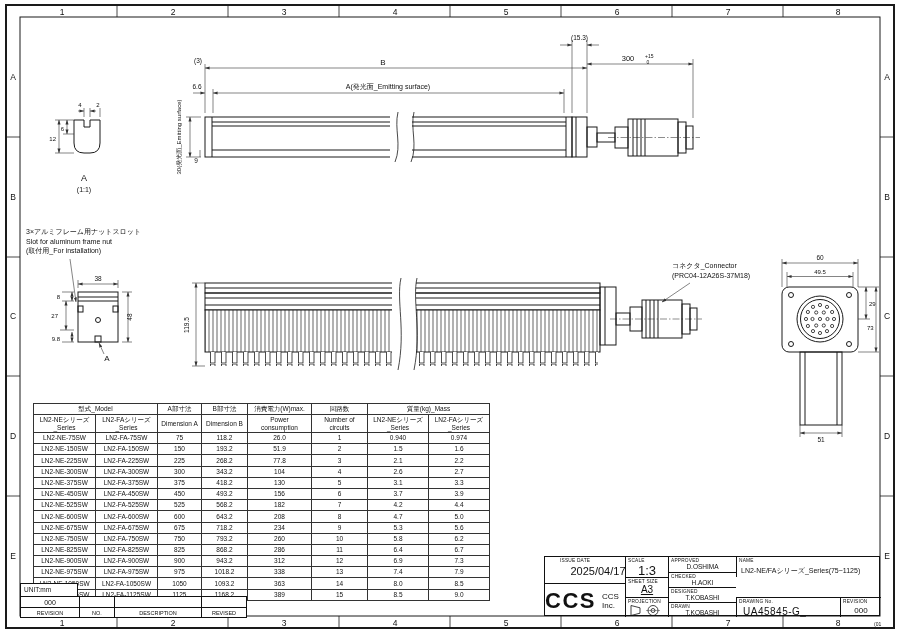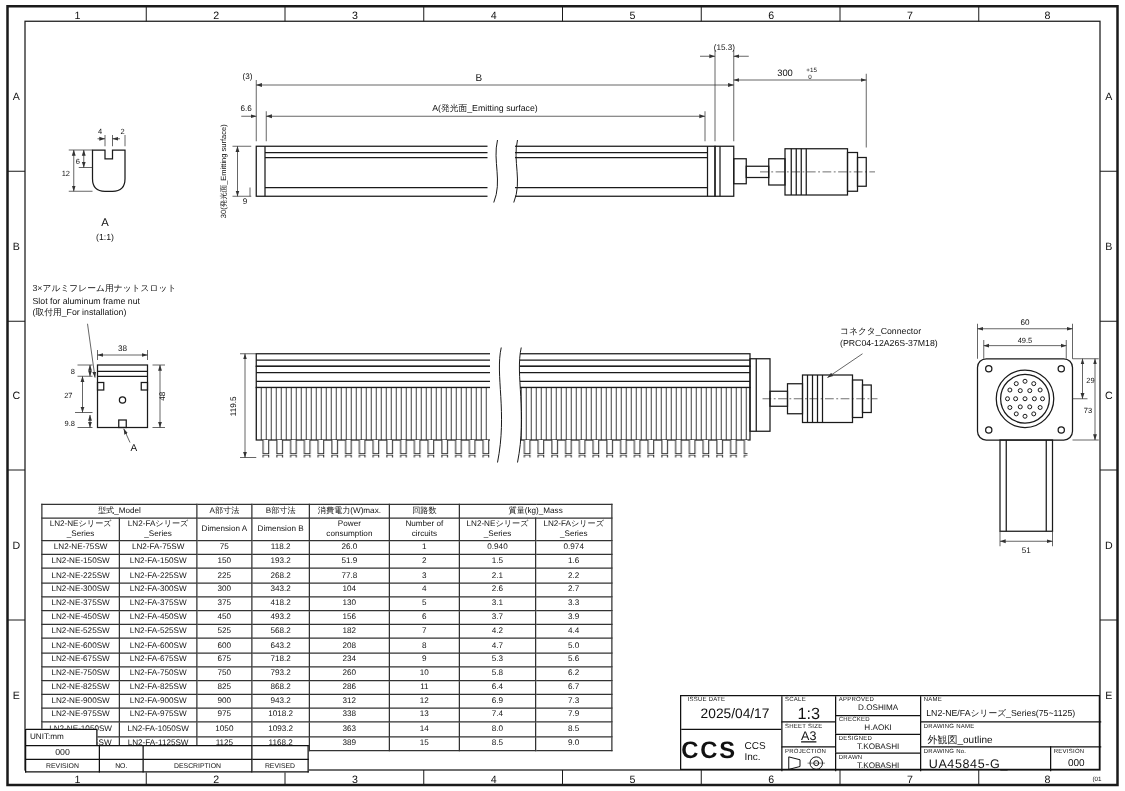--- a/index.html
+++ b/index.html
@@ -17,21 +17,21 @@
   .cell{position:absolute;box-sizing:border-box;}
   .bl{border-left:1px solid #111;}
   .bt{border-top:1px solid #111;}
   .lbl{position:absolute;left:2px;top:1px;font-size:4.8px;letter-spacing:0.2px;white-space:nowrap;}
   .val-center{position:absolute;left:0;right:0;text-align:center;}
   .unitbox{position:absolute;left:20px;top:583px;width:58px;height:14px;border:1px solid #111;box-sizing:border-box;font-size:6.5px;line-height:12px;padding-left:3px;background:#fff;}
   .footstrip{position:absolute;left:20px;top:596px;border-collapse:collapse;background:#fff;}
   .footstrip td{border:1px solid #111;text-align:center;padding:0;color:#111;}
   .corner-mark{position:absolute;left:874px;top:621px;font-size:5px;}
   .logo-wrap{position:absolute;left:0;top:0;right:0;bottom:0;display:flex;align-items:center;justify-content:center;gap:6px;}
-  .logo-ccs{font-weight:bold;font-size:19px;letter-spacing:1.5px;line-height:1;}
+  .logo-ccs{font-weight:bold;font-size:22px;letter-spacing:1.5px;line-height:1;}
   .logo-cap{font-size:8px;}
 </style>
 </head>
 <body>
 
 <div class="sheet">
 
   <svg class="canvas" width="900" height="633" viewBox="0 0 900 633">
     <defs>
       <marker id="ar" viewBox="0 0 10 10" refX="9.5" refY="5" markerWidth="8" markerHeight="8" orient="auto-start-reverse">
@@ -503,21 +503,21 @@
           <td>1168.2</td>
           <td>389</td>
           <td>15</td>
           <td>8.5</td>
           <td>9.0</td>
         </tr>
       </tbody>
   </table>
 
   <div class="tblock">
-    <div class="cell" style="left:3px;top:0;width:80px;height:26px;">
+    <div class="cell" style="left:13px;top:0;width:80px;height:26px;">
       <span class="lbl">ISSUE DATE</span>
       <div class="val-center" style="top:8px;font-size:11px;">2025/04/17</div>
     </div>
     <div class="cell bt" style="left:0;top:26px;width:80px;height:34px;">
       <div class="logo-wrap">
         <span class="logo-ccs">CCS</span>
         <span class="logo-cap">CCS Inc.</span>
       </div>
     </div>
     <div class="cell bl" style="left:80px;top:0;width:43px;height:20px;">
@@ -549,24 +549,20 @@
       <span class="lbl">DESIGNED</span>
       <div class="val-center" style="top:6px;font-size:6.5px;">T.KOBASHI</div>
     </div>
     <div class="cell bl bt" style="left:123px;top:45px;width:68px;height:15px;">
       <span class="lbl">DRAWN</span>
       <div class="val-center" style="top:6px;font-size:6.5px;">T.KOBASHI</div>
     </div>
     <div class="cell bl" style="left:191px;top:0;width:145px;height:20px;">
       <span class="lbl">NAME</span>
       <div style="position:absolute;left:4px;top:9px;font-size:7px;white-space:nowrap;">LN2-NE/FAシリーズ_Series(75~1125)</div>
-    </div>
-    <div class="cell bl bt" style="left:191px;top:20px;width:145px;height:20px;">
-      <span class="lbl">DRAWING NAME</span>
-      <div style="position:absolute;left:5px;top:8px;font-size:8px;white-space:nowrap;">外観図_outline</div>
     </div>
     <div class="cell bl bt" style="left:191px;top:40px;width:104px;height:20px;">
       <span class="lbl">DRAWING No.</span>
       <div style="position:absolute;left:6px;top:8px;font-size:10px;letter-spacing:0.5px;white-space:nowrap;">UA45845-G_</div>
     </div>
     <div class="cell bl bt" style="left:295px;top:40px;width:41px;height:20px;">
       <span class="lbl">REVISION</span>
       <div class="val-center" style="top:8px;font-size:8px;">000</div>
     </div>
   </div>

